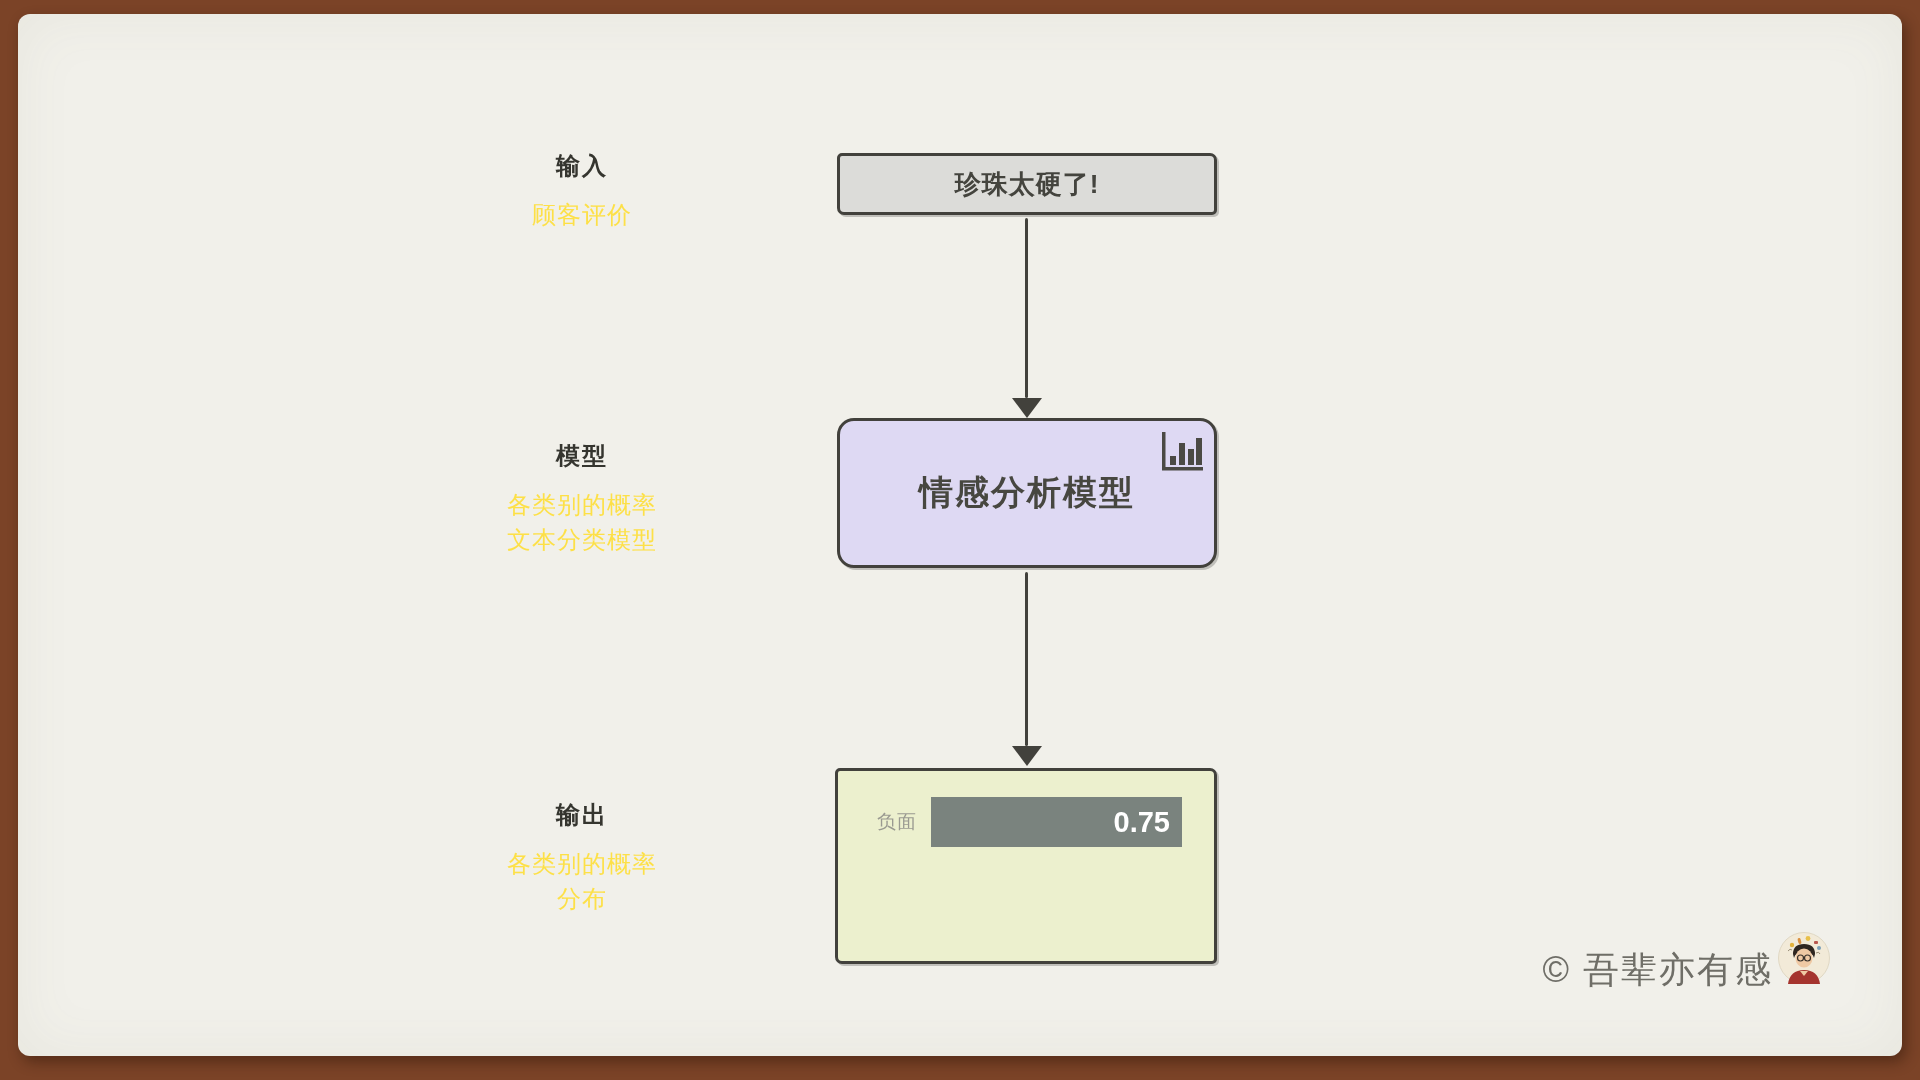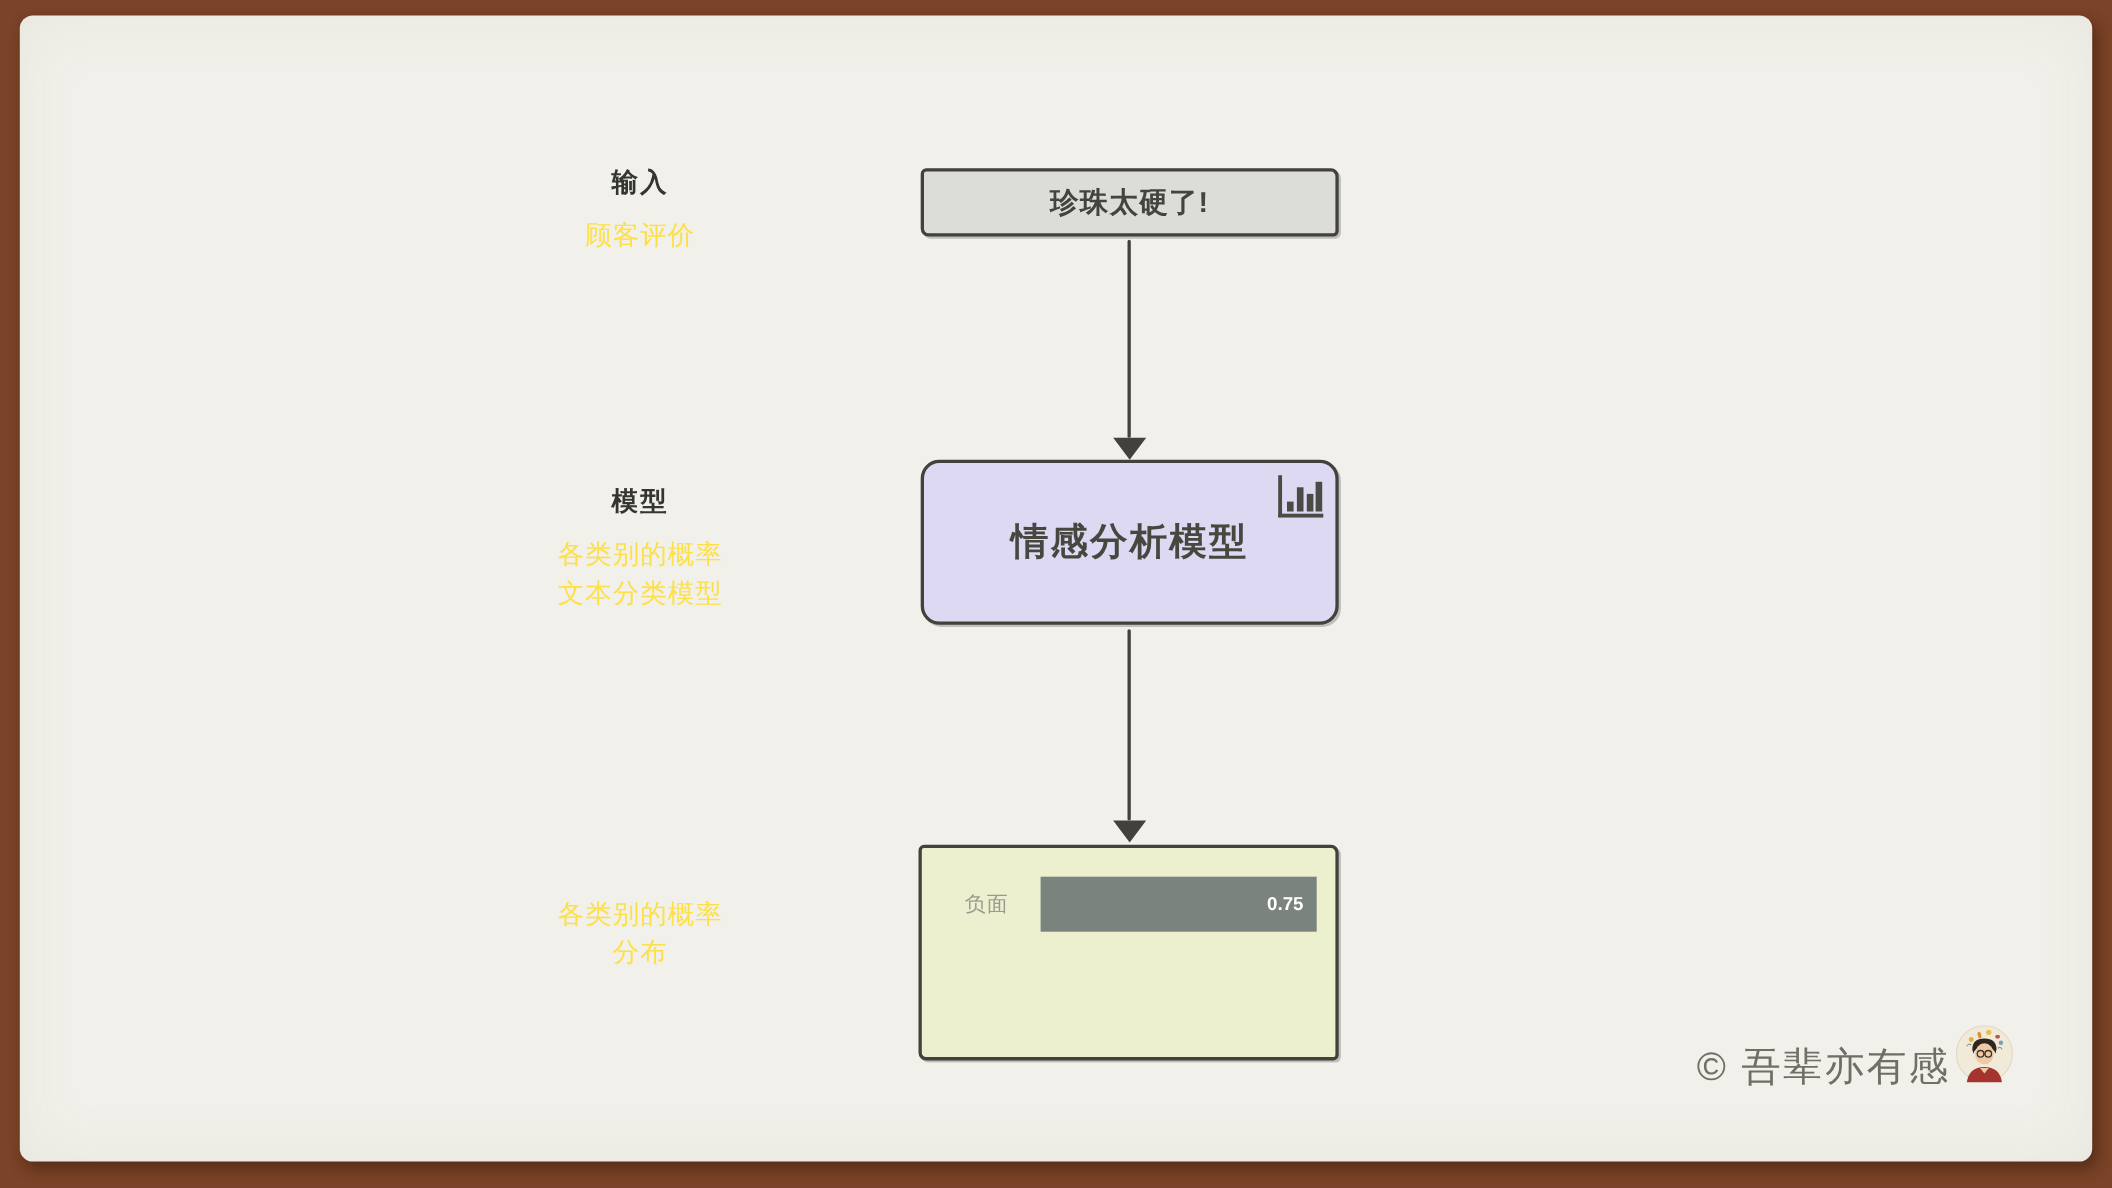--- a/index.html
+++ b/index.html
@@ -30,26 +30,26 @@
   }
   .input-box{left:837px;top:153px;width:374px;height:56px;background:var(--input-fill,#dcdcd9);font-size:26px;font-weight:700;letter-spacing:1px;}
   .model-box{left:837px;top:418px;width:374px;height:144px;background:var(--model-fill,#ded9f3);font-size:34px;font-weight:700;letter-spacing:2px;color:#474740;border-radius:17px;}
   .model-box .chart-icon{position:absolute;top:9px;right:9px;width:46px;height:44px;}
   .output-box{
     left:835px;top:768px;width:376px;height:164px;background:var(--output-fill,#ecf0ce);
     flex-direction:column;align-items:stretch;justify-content:flex-start;
     padding-top:26px;box-sizing:content-box;
   }
   
-  .prob-row{display:flex;align-items:center;height:50px;margin-bottom:15px;gap:15px;}
+  .prob-row{display:flex;align-items:center;height:50px;margin-bottom:15px;}
   .prob-label{width:79px;padding-right:14px;text-align:right;font-size:19px;color:#9a9a91;letter-spacing:1px;flex:none;}
   .prob-bar{
     height:50px;background:var(--bar-fill,#7a837e);
     display:flex;align-items:center;justify-content:flex-end;
-    color:#fff;font-size:17px;font-weight:700;padding-right:12px;box-sizing:border-box;
+    color:#fff;font-size:29px;font-weight:700;padding-right:12px;box-sizing:border-box;
     min-width:60px;
   }
   
   .arrow{position:absolute;width:30px;z-index:2;}
   .arrow-line{position:absolute;left:13px;top:0;width:3px;background:var(--ink,#42413c);border-radius:2px;}
   .arrow-head{
     position:absolute;left:0;bottom:0;width:0;height:0;
     border-left:15px solid transparent;border-right:15px solid transparent;
     border-top:20px solid var(--ink,#42413c);
   }
@@ -100,20 +100,21 @@
     </svg>
     <span>情感分析模型</span>
   </div>
 
   <div class="arrow arrow-2">
     <div class="arrow-line"></div>
     <div class="arrow-head"></div>
   </div>
 
   <div class="stage-label" style="left:472px;top:799px;">
+    <div class="stage-title">输出</div>
     <div class="stage-sub">
       <div>各类别的概率</div>
       <div>分布</div>
     </div>
   </div>
 
   <div class="flow-box output-box">
     <div class="prob-row">
       <span class="prob-label">负面</span>
       <div class="prob-bar" style="width: 251px; background: rgb(122, 131, 126); color: rgb(255, 255, 255);">

